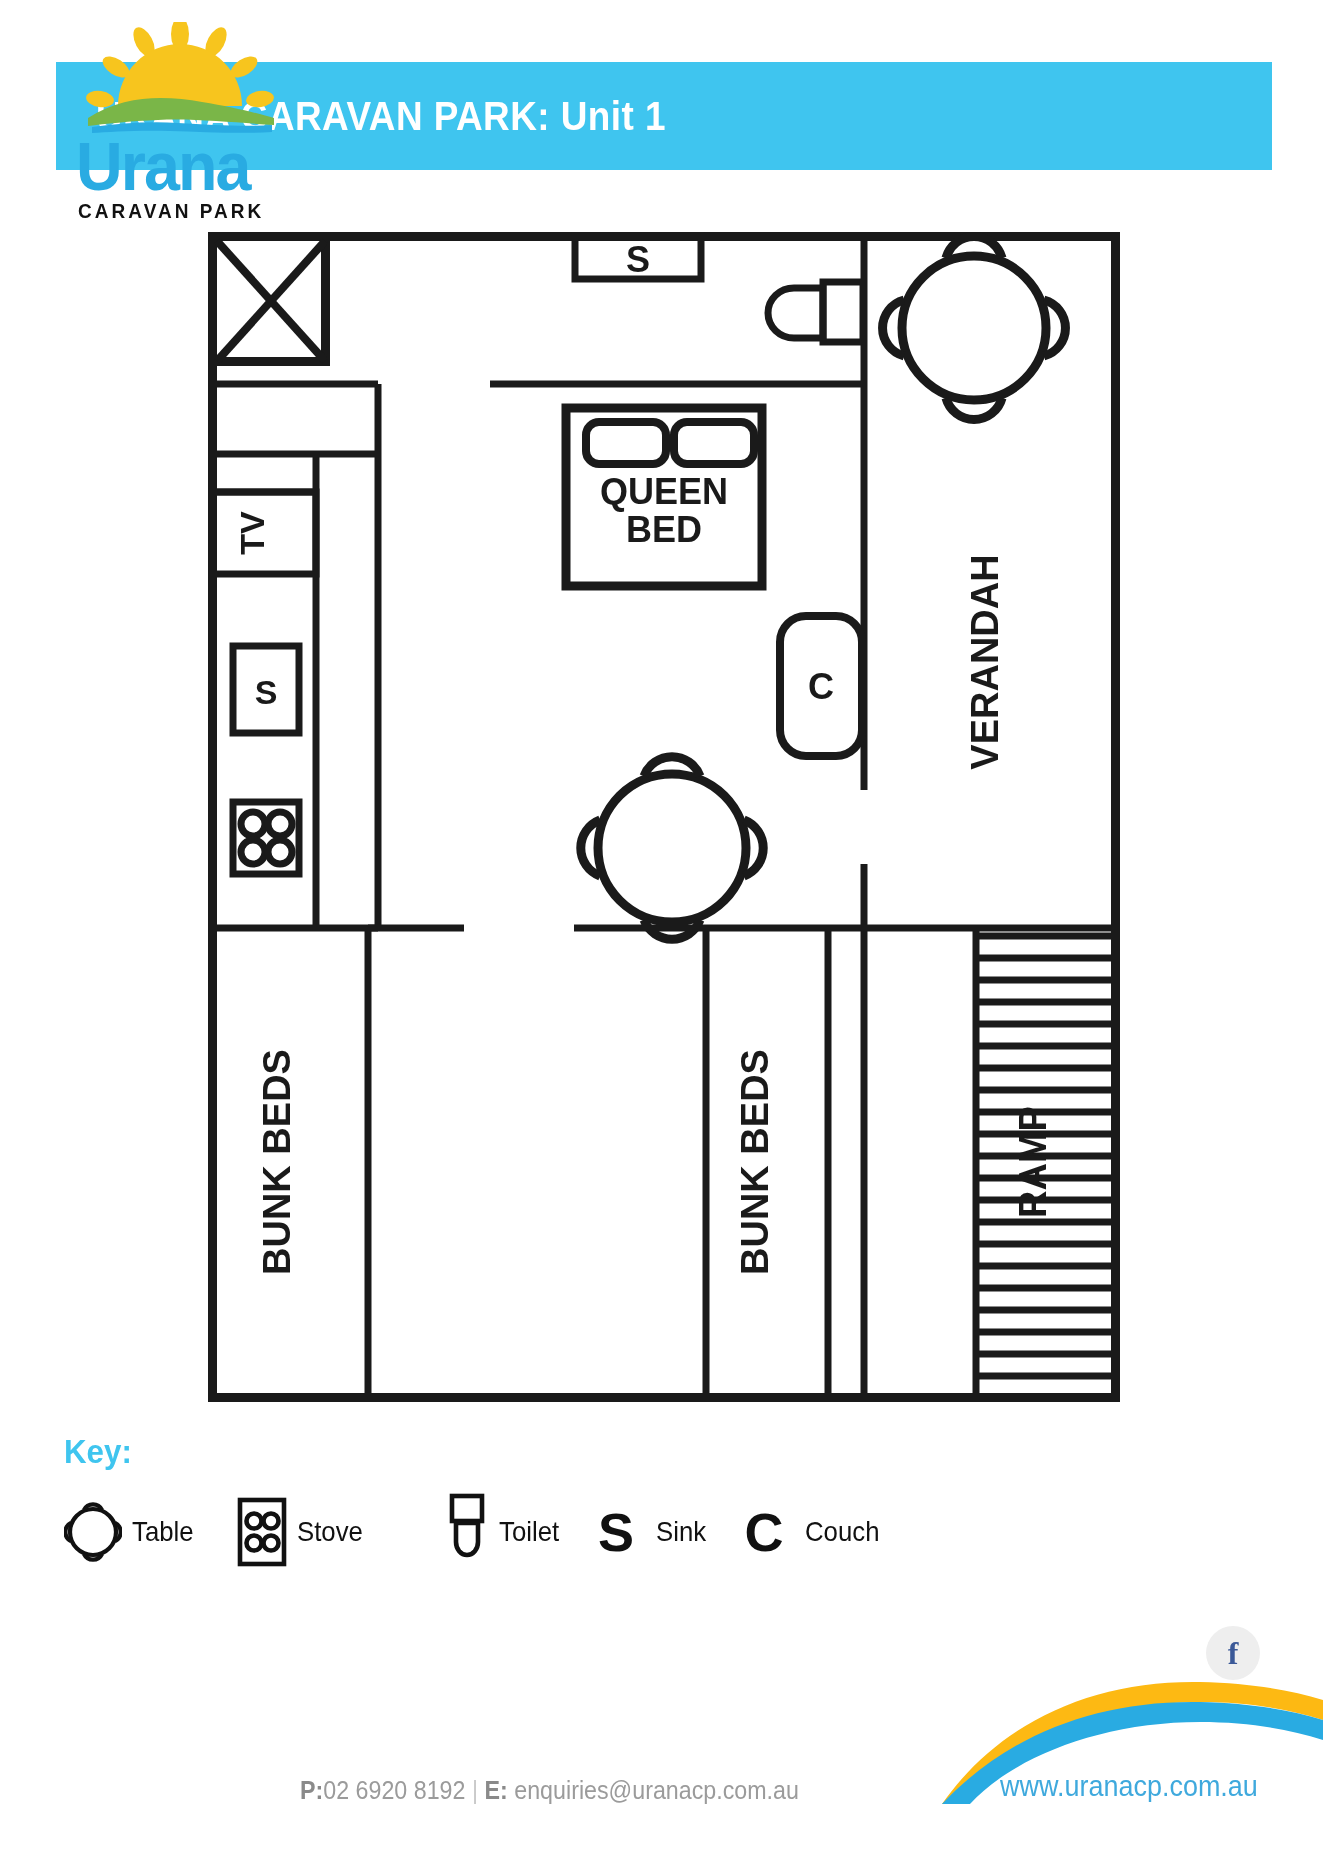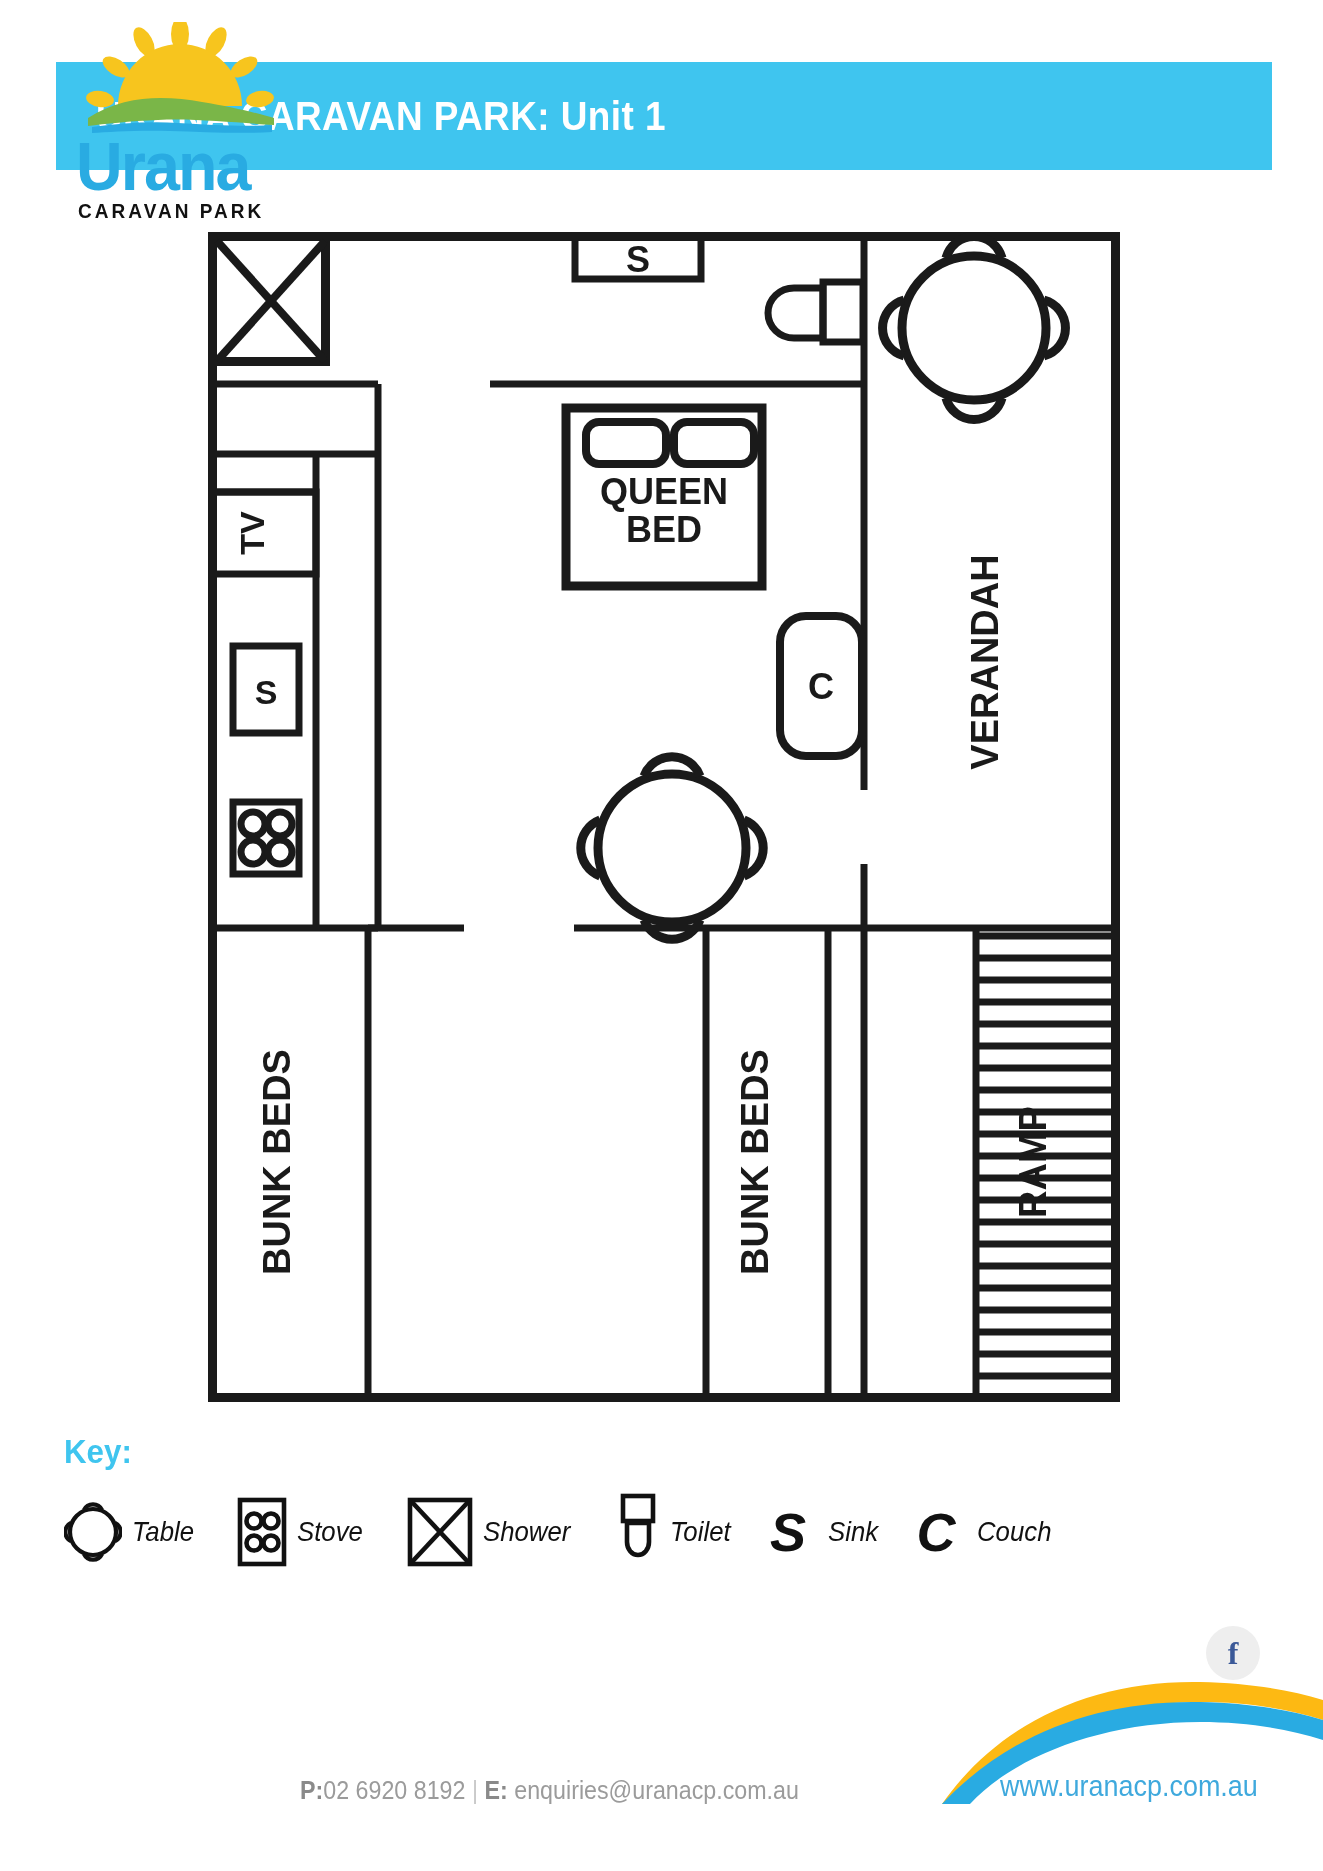--- a/index.html
+++ b/index.html
@@ -44,21 +44,21 @@
   
   #key-section{ position:absolute; left:64px; top:1432px; width:1180px; height:160px; }
   #key-heading{
     color:#3fc5ef; font-size:34px; font-weight:bold;
     font-family:"Liberation Sans", sans-serif;
     transform:scaleX(.92); transform-origin:left center;
     position:absolute; left:0; top:0;
   }
   #key-row{
     position:absolute; left:0; top:55px; width:1180px; height:90px;
-    display:flex; align-items:center;font-style:italic;
+    display:flex; align-items:center;
   }
   .key-item{ display:flex; align-items:center; }
   .key-icon{ display:flex; align-items:center; justify-content:center; }
   .key-label{
     font-size:28px; color:#111; margin-left:10px;
     font-family:"Liberation Sans", sans-serif;
     transform:scaleX(.92); transform-origin:left center;
     white-space:nowrap;
   }
   .key-gap-a{ width:38px; }
@@ -275,32 +275,20 @@
             <circle cx="34" cy="24" r="7.5"></circle>
             <circle cx="17" cy="46" r="7.5"></circle>
             <circle cx="34" cy="46" r="7.5"></circle>
           </g>
         </svg>
       </span>
       <span class="key-label">Stove</span>
     </div>
     <div class="key-gap-a"></div>
 
-    <div class="key-item">
-      <span class="key-icon">
-        <svg width="66" height="70" viewBox="0 0 66 70">
-          <g fill="none" stroke="#111" stroke-width="4.6">
-            <rect x="3" y="3" width="60" height="64"></rect>
-            <line x1="4" y1="4" x2="62" y2="66"></line>
-            <line x1="62" y1="4" x2="4" y2="66"></line>
-          </g>
-        </svg>
-      </span>
-      <span class="key-label">Shower</span>
-    </div>
     <div class="key-gap-a"></div>
 
     <div class="key-item">
       <span class="key-icon">
         <svg width="44" height="78" viewBox="0 0 44 78">
           <g fill="none" stroke="#111" stroke-width="4.6">
             <rect x="7" y="3" width="30" height="25"></rect>
             <path d="M11 30 L33 30 L33 49 A11 13 0 0 1 11 49 Z"></path>
           </g>
         </svg>

